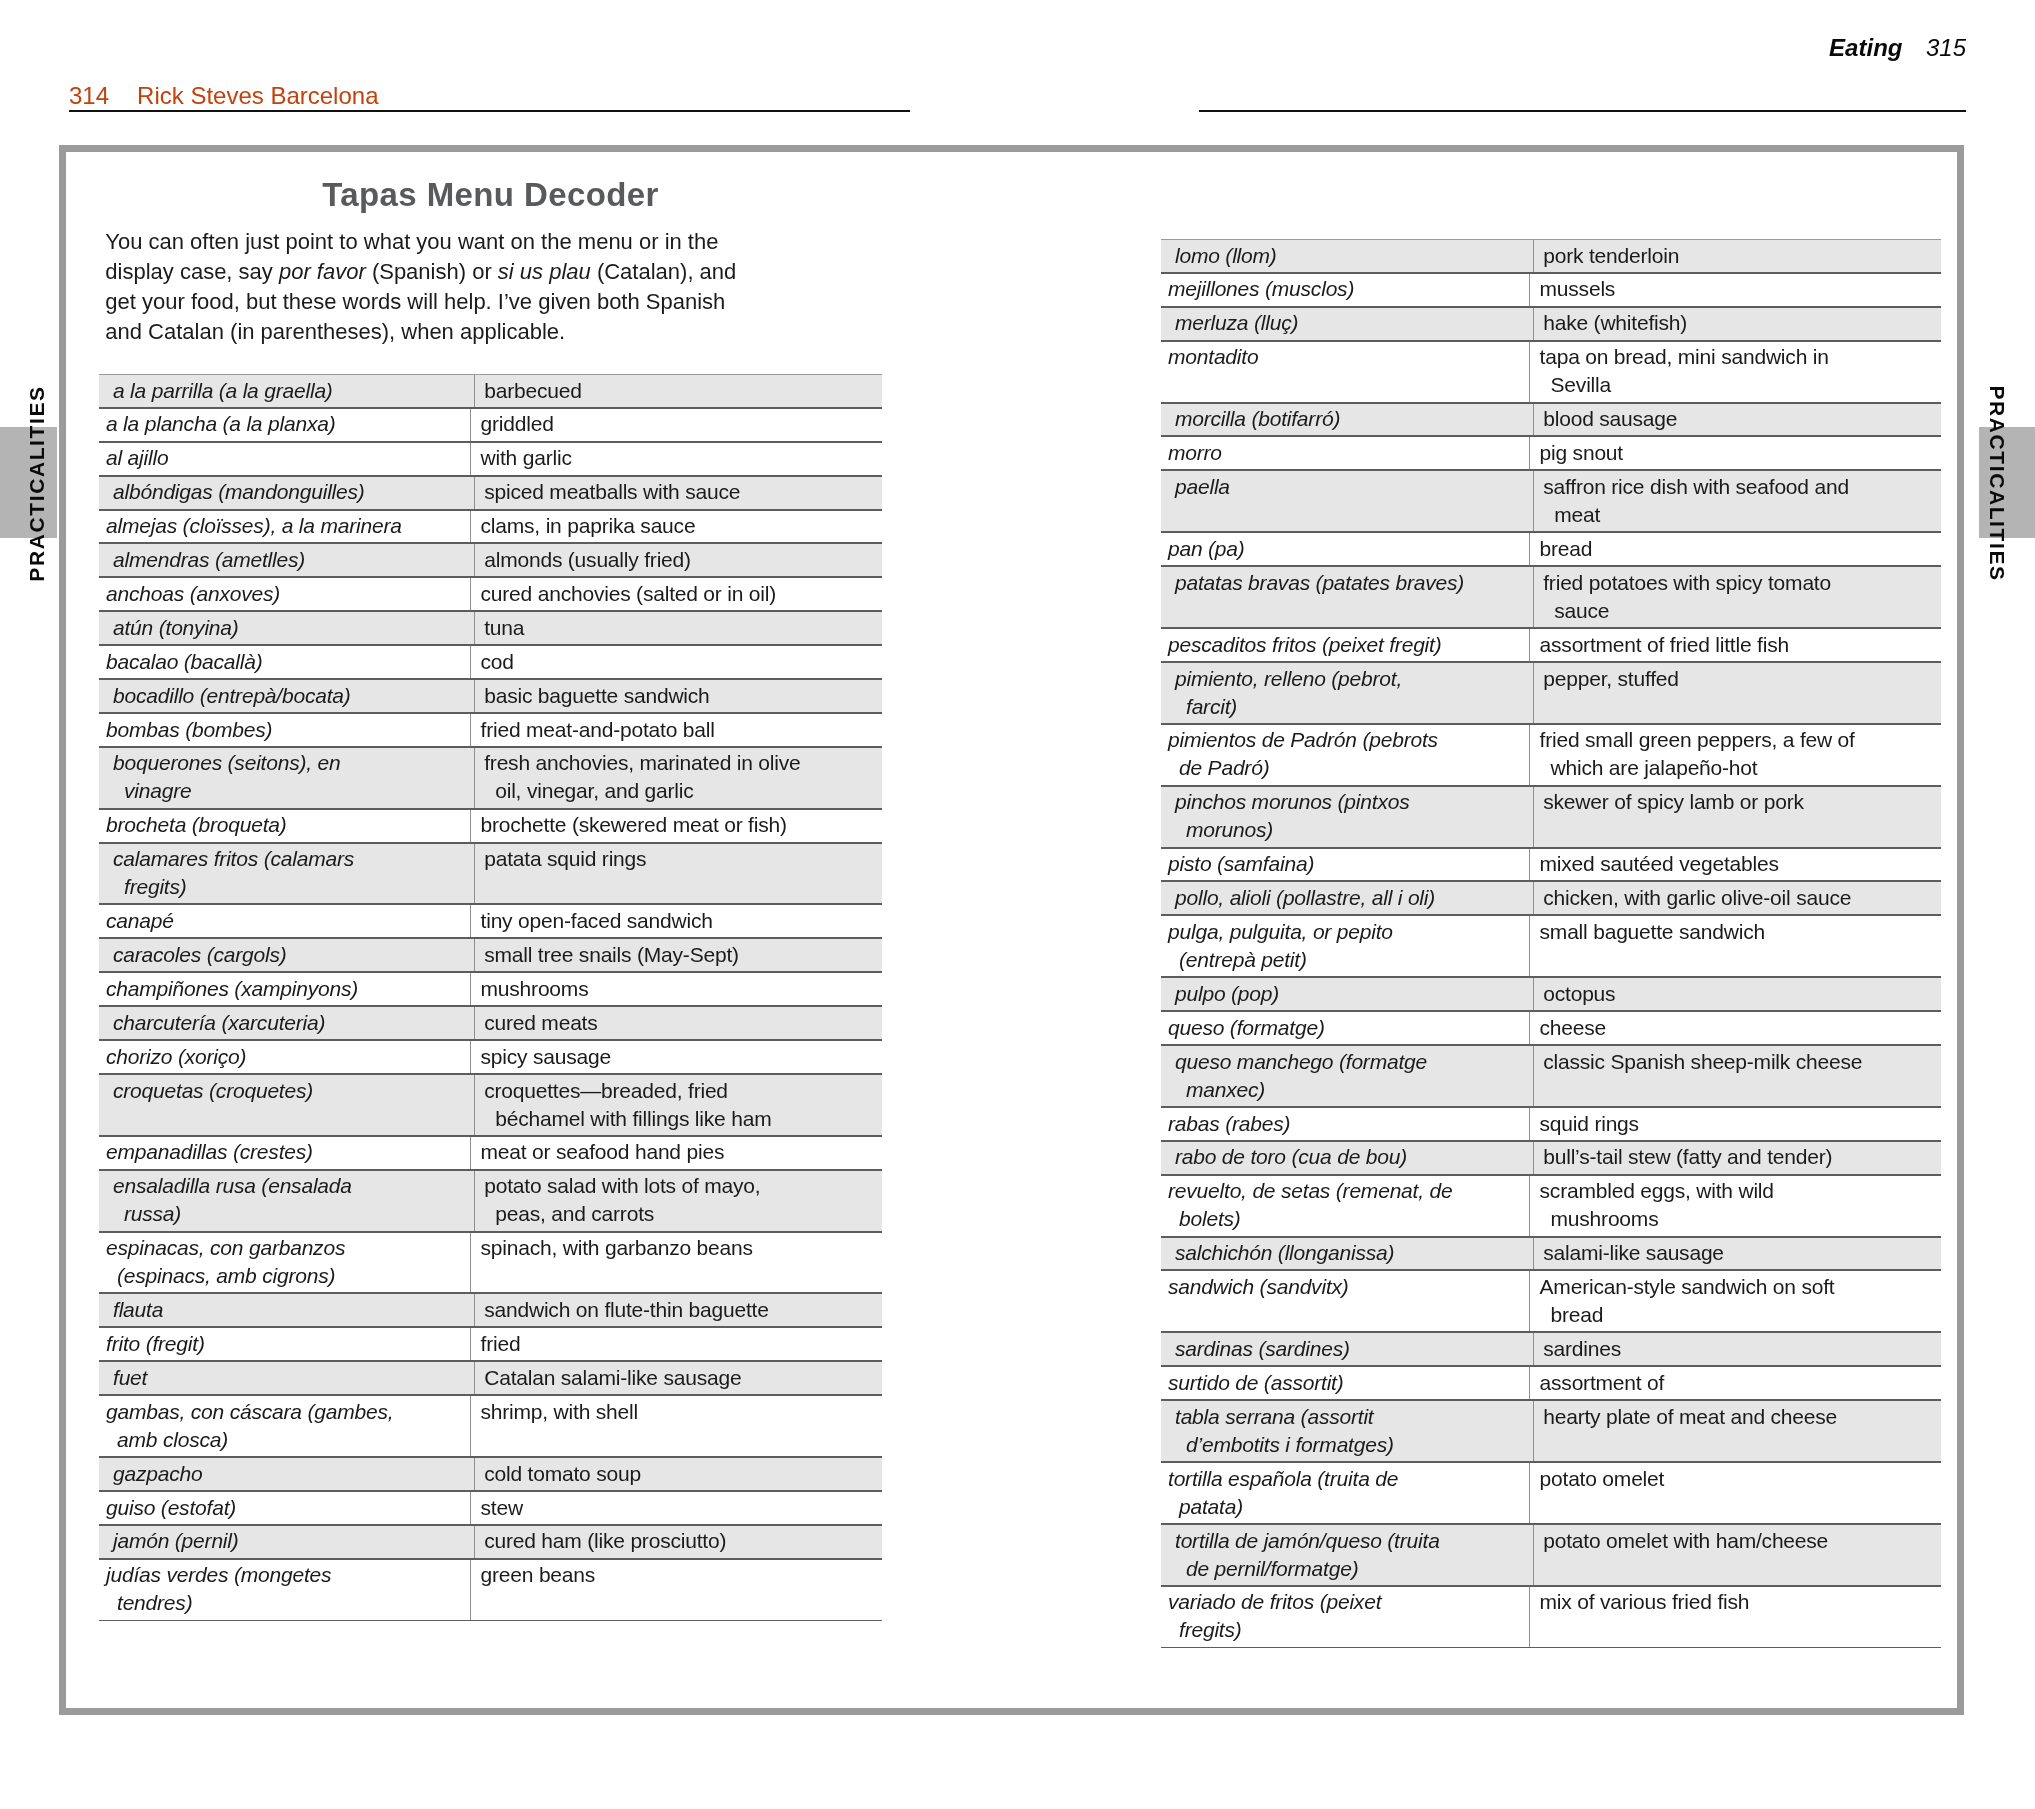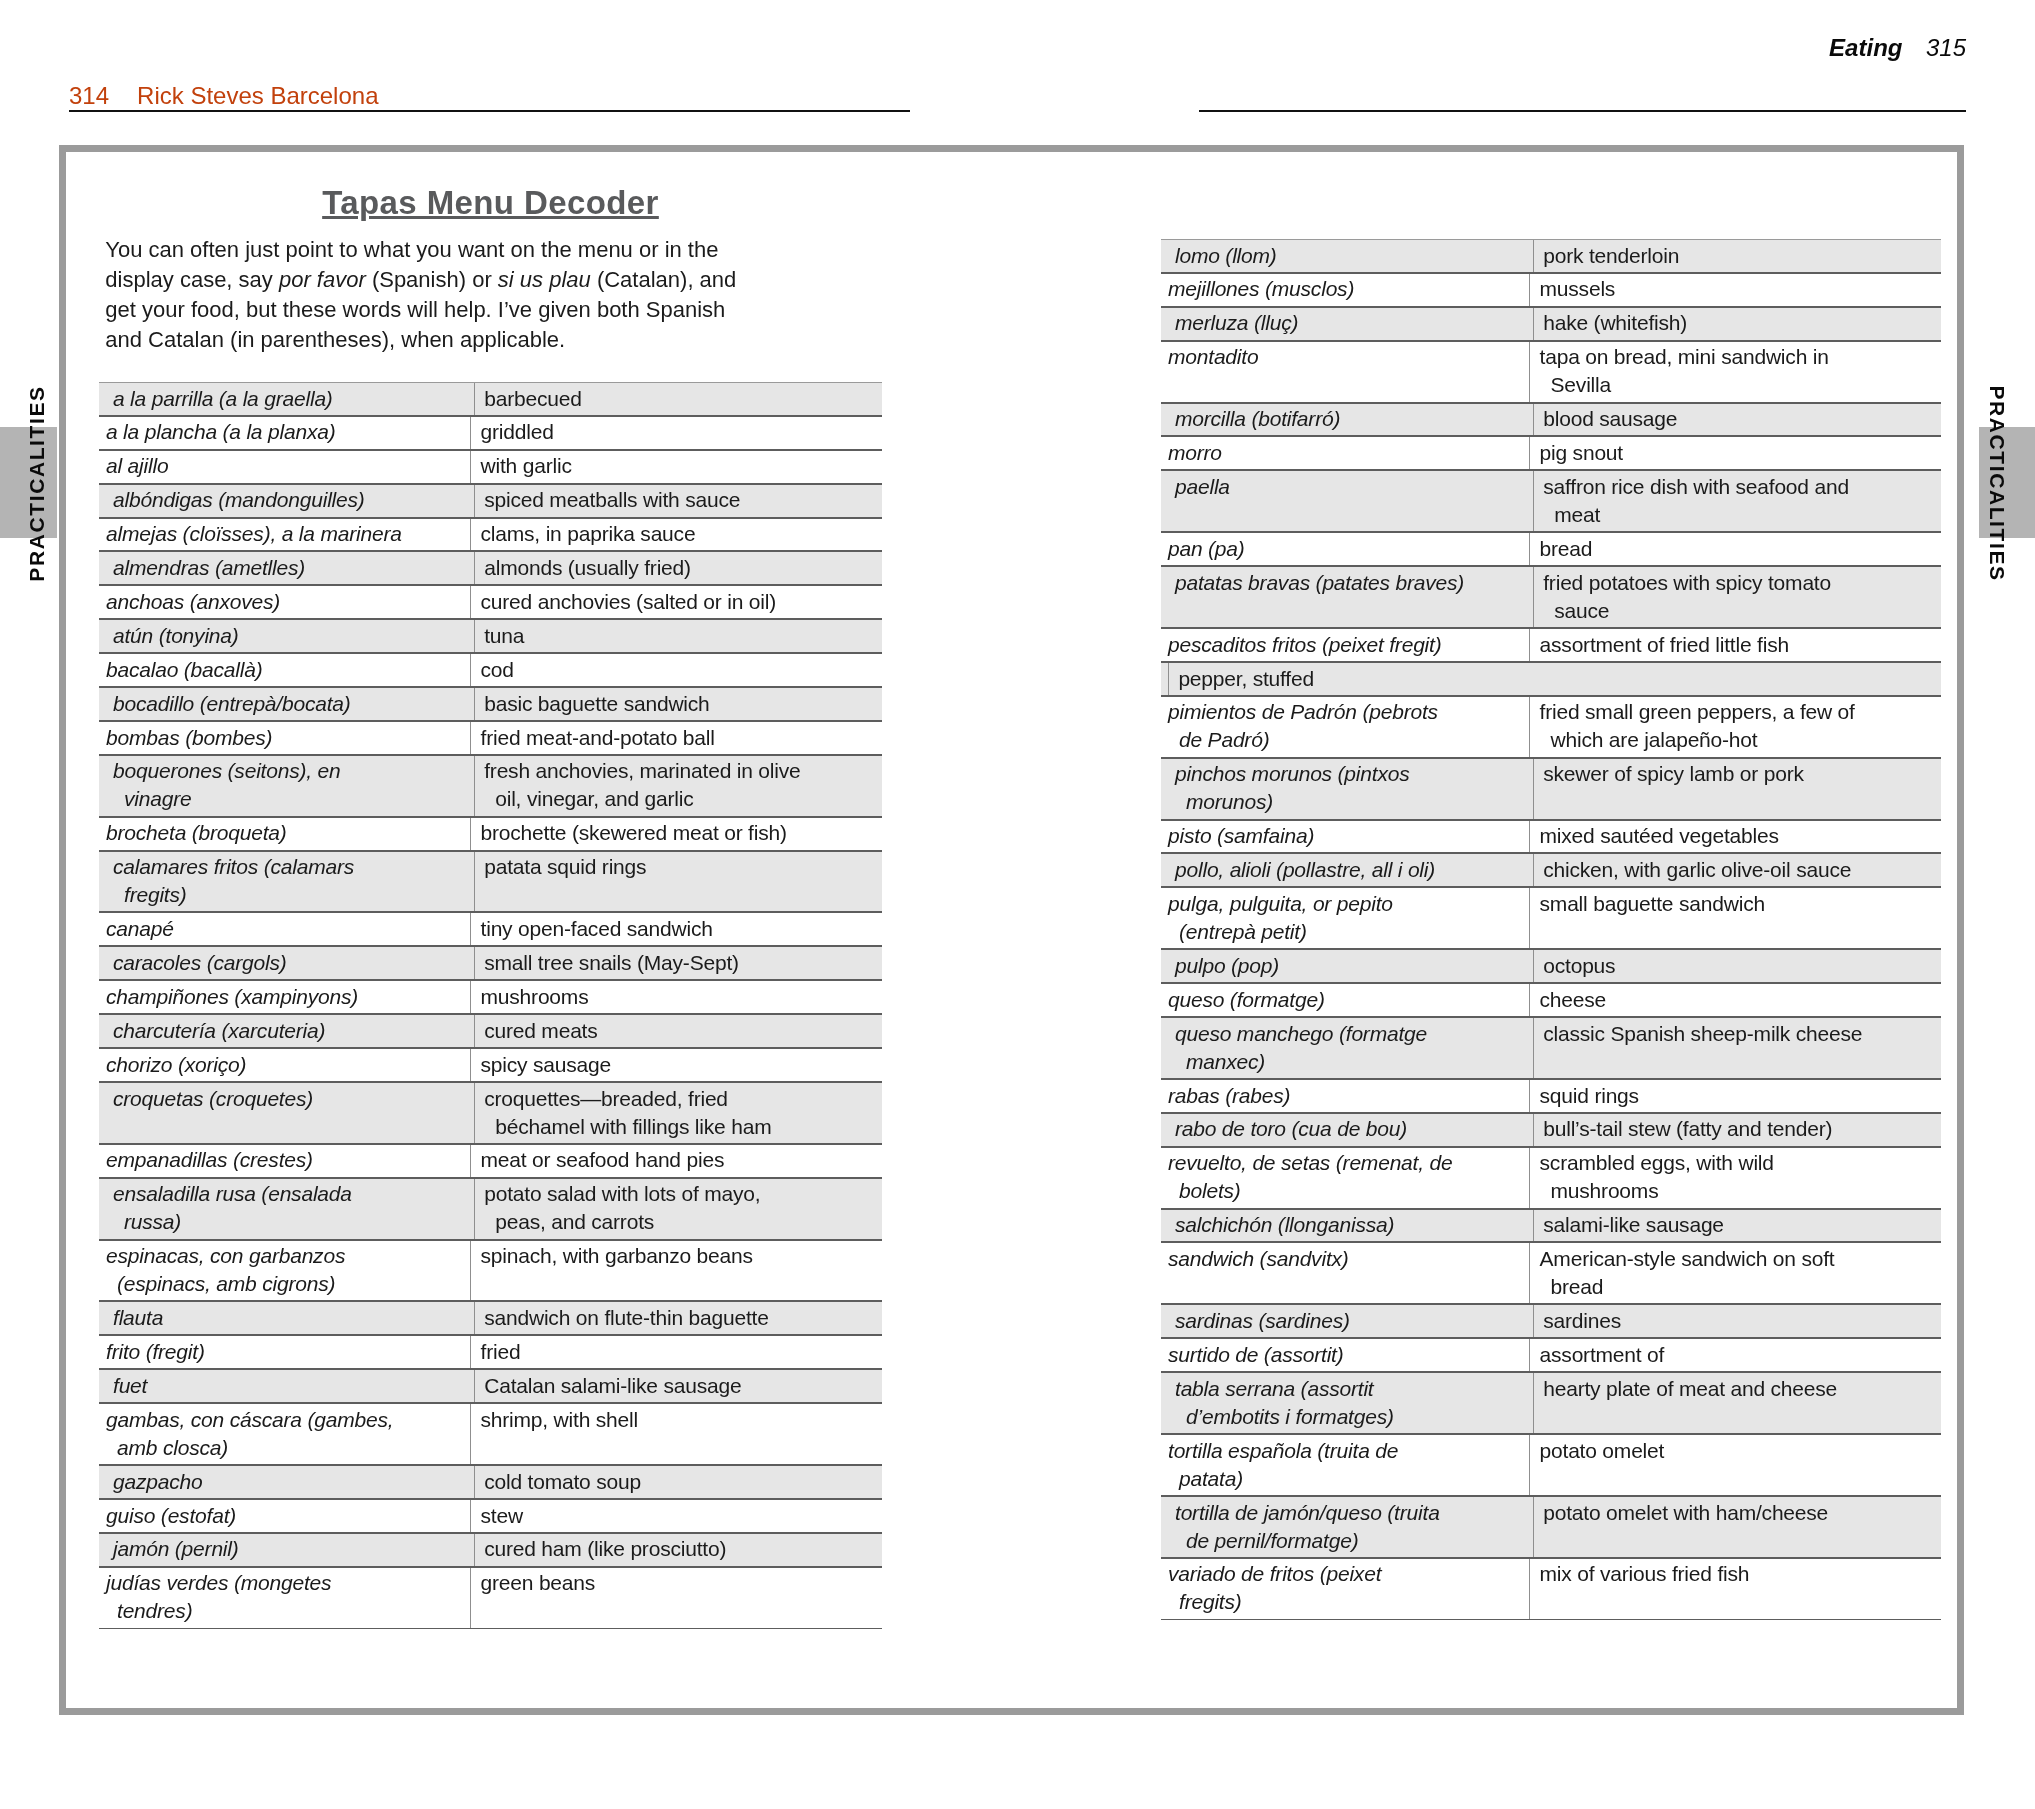--- a/index.html
+++ b/index.html
@@ -44,24 +44,23 @@
   .tab-label.left{left:-89px;top:470px;transform:rotate(-90deg);}
   .tab-label.right{left:1872px;top:470px;transform:rotate(90deg);}
   
   .decoder-box{
     position:absolute;left:59px;top:145px;width:1905px;height:1570px;
     box-sizing:border-box;border:7px solid var(--box-border);background:#fff;
   }
   .col-left{position:absolute;left:33px;top:0;width:783px;}
   .col-right{position:absolute;left:1095px;top:87px;width:780px;}
   .decoder-title{
-    margin-top:33px;text-align:center;
+    margin-top:25px;text-align:center;
     font-size:33px;line-height:36px;font-weight:bold;color:var(--title-gray);
     letter-spacing:0.4px;
-    text-decoration:underline;
   }
   .decoder-intro{
     margin-top:14px;margin-left:6.3px;width:830px;
     font-size:22px;line-height:30px;white-space:pre-wrap;color:var(--text);
   }
   .decoder-intro i{font-style:italic;}
   
   .menu-table{
     margin-top:27px;width:100%;
     border-top:1.6px solid var(--table-edge);
@@ -282,20 +281,22 @@
         <div class="mrow shaded">
           <div class="cell term">patatas bravas (patates braves)</div>
           <div class="cell def">fried potatoes with spicy tomato
 sauce</div>
         </div>
         <div class="mrow">
           <div class="cell term">pescaditos fritos (peixet fregit)</div>
           <div class="cell def">assortment of fried little fish</div>
         </div>
         <div class="mrow shaded">
+          <div class="cell term">pimiento, relleno (pebrot,
+farcit)</div>
           <div class="cell def">pepper, stuffed</div>
         </div>
         <div class="mrow">
           <div class="cell term">pimientos de Padrón (pebrots
 de Padró)</div>
           <div class="cell def">fried small green peppers, a few of
 which are jalapeño-hot</div>
         </div>
         <div class="mrow shaded">
           <div class="cell term">pinchos morunos (pintxos

